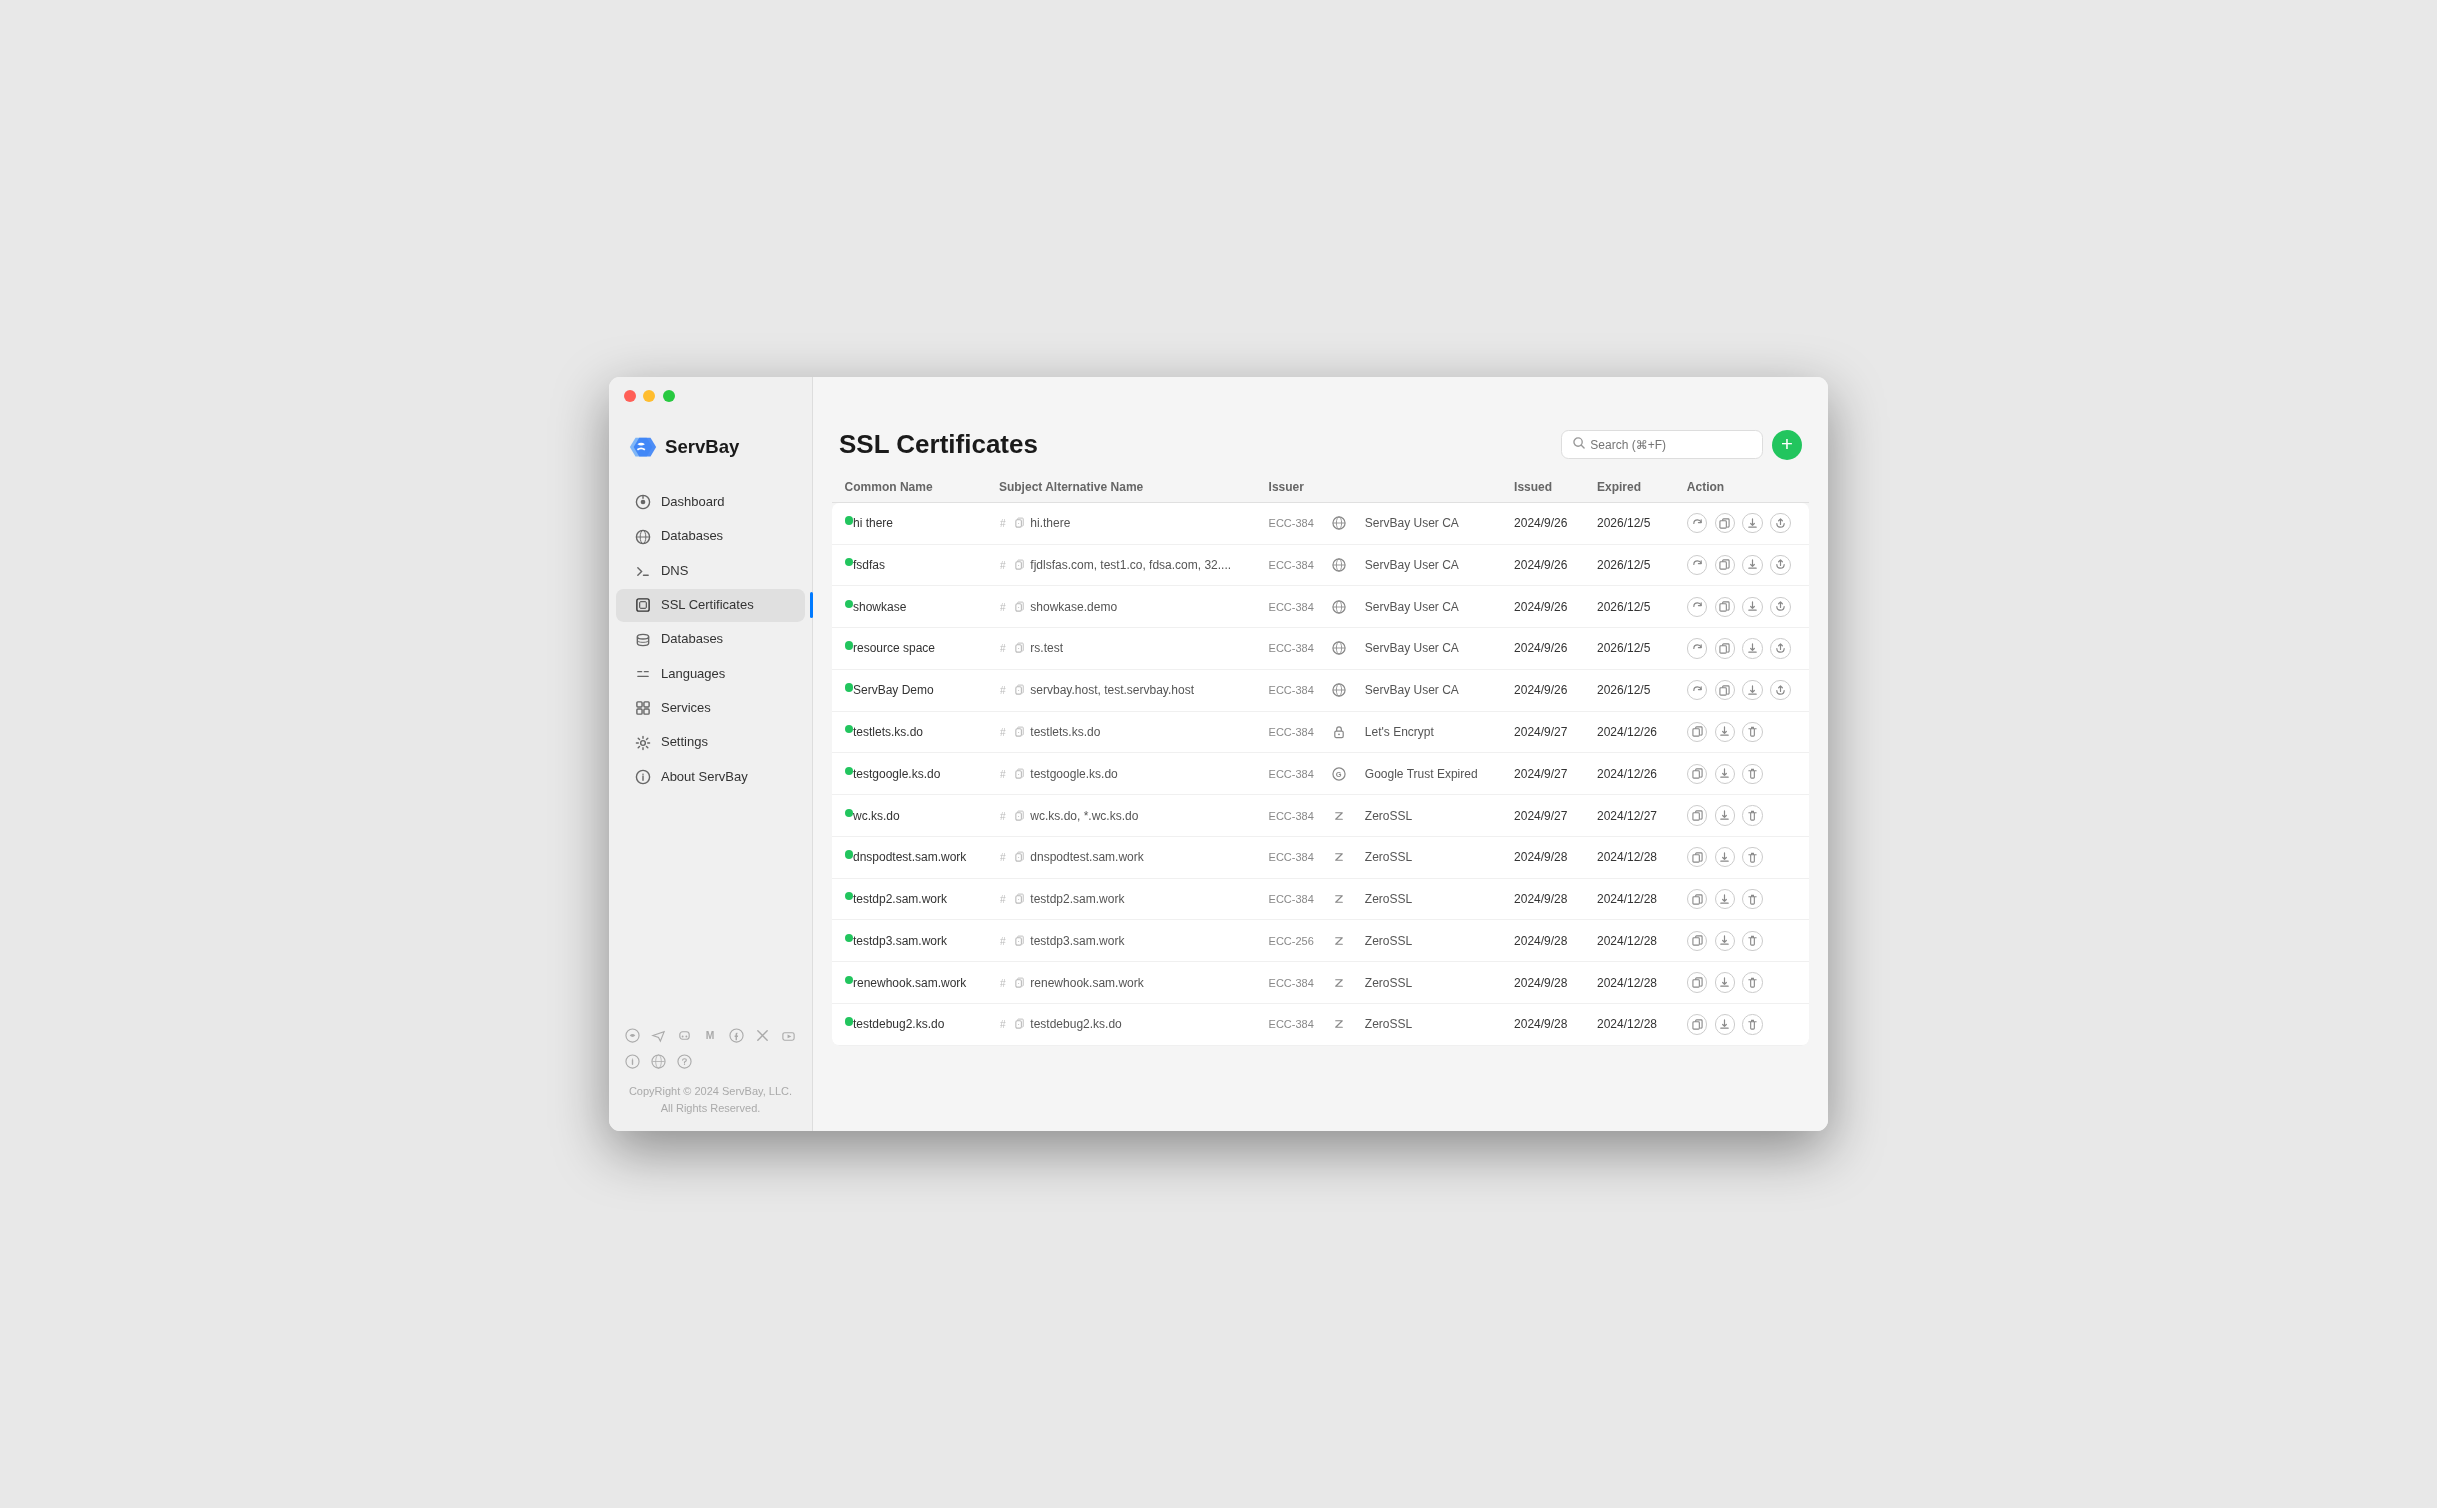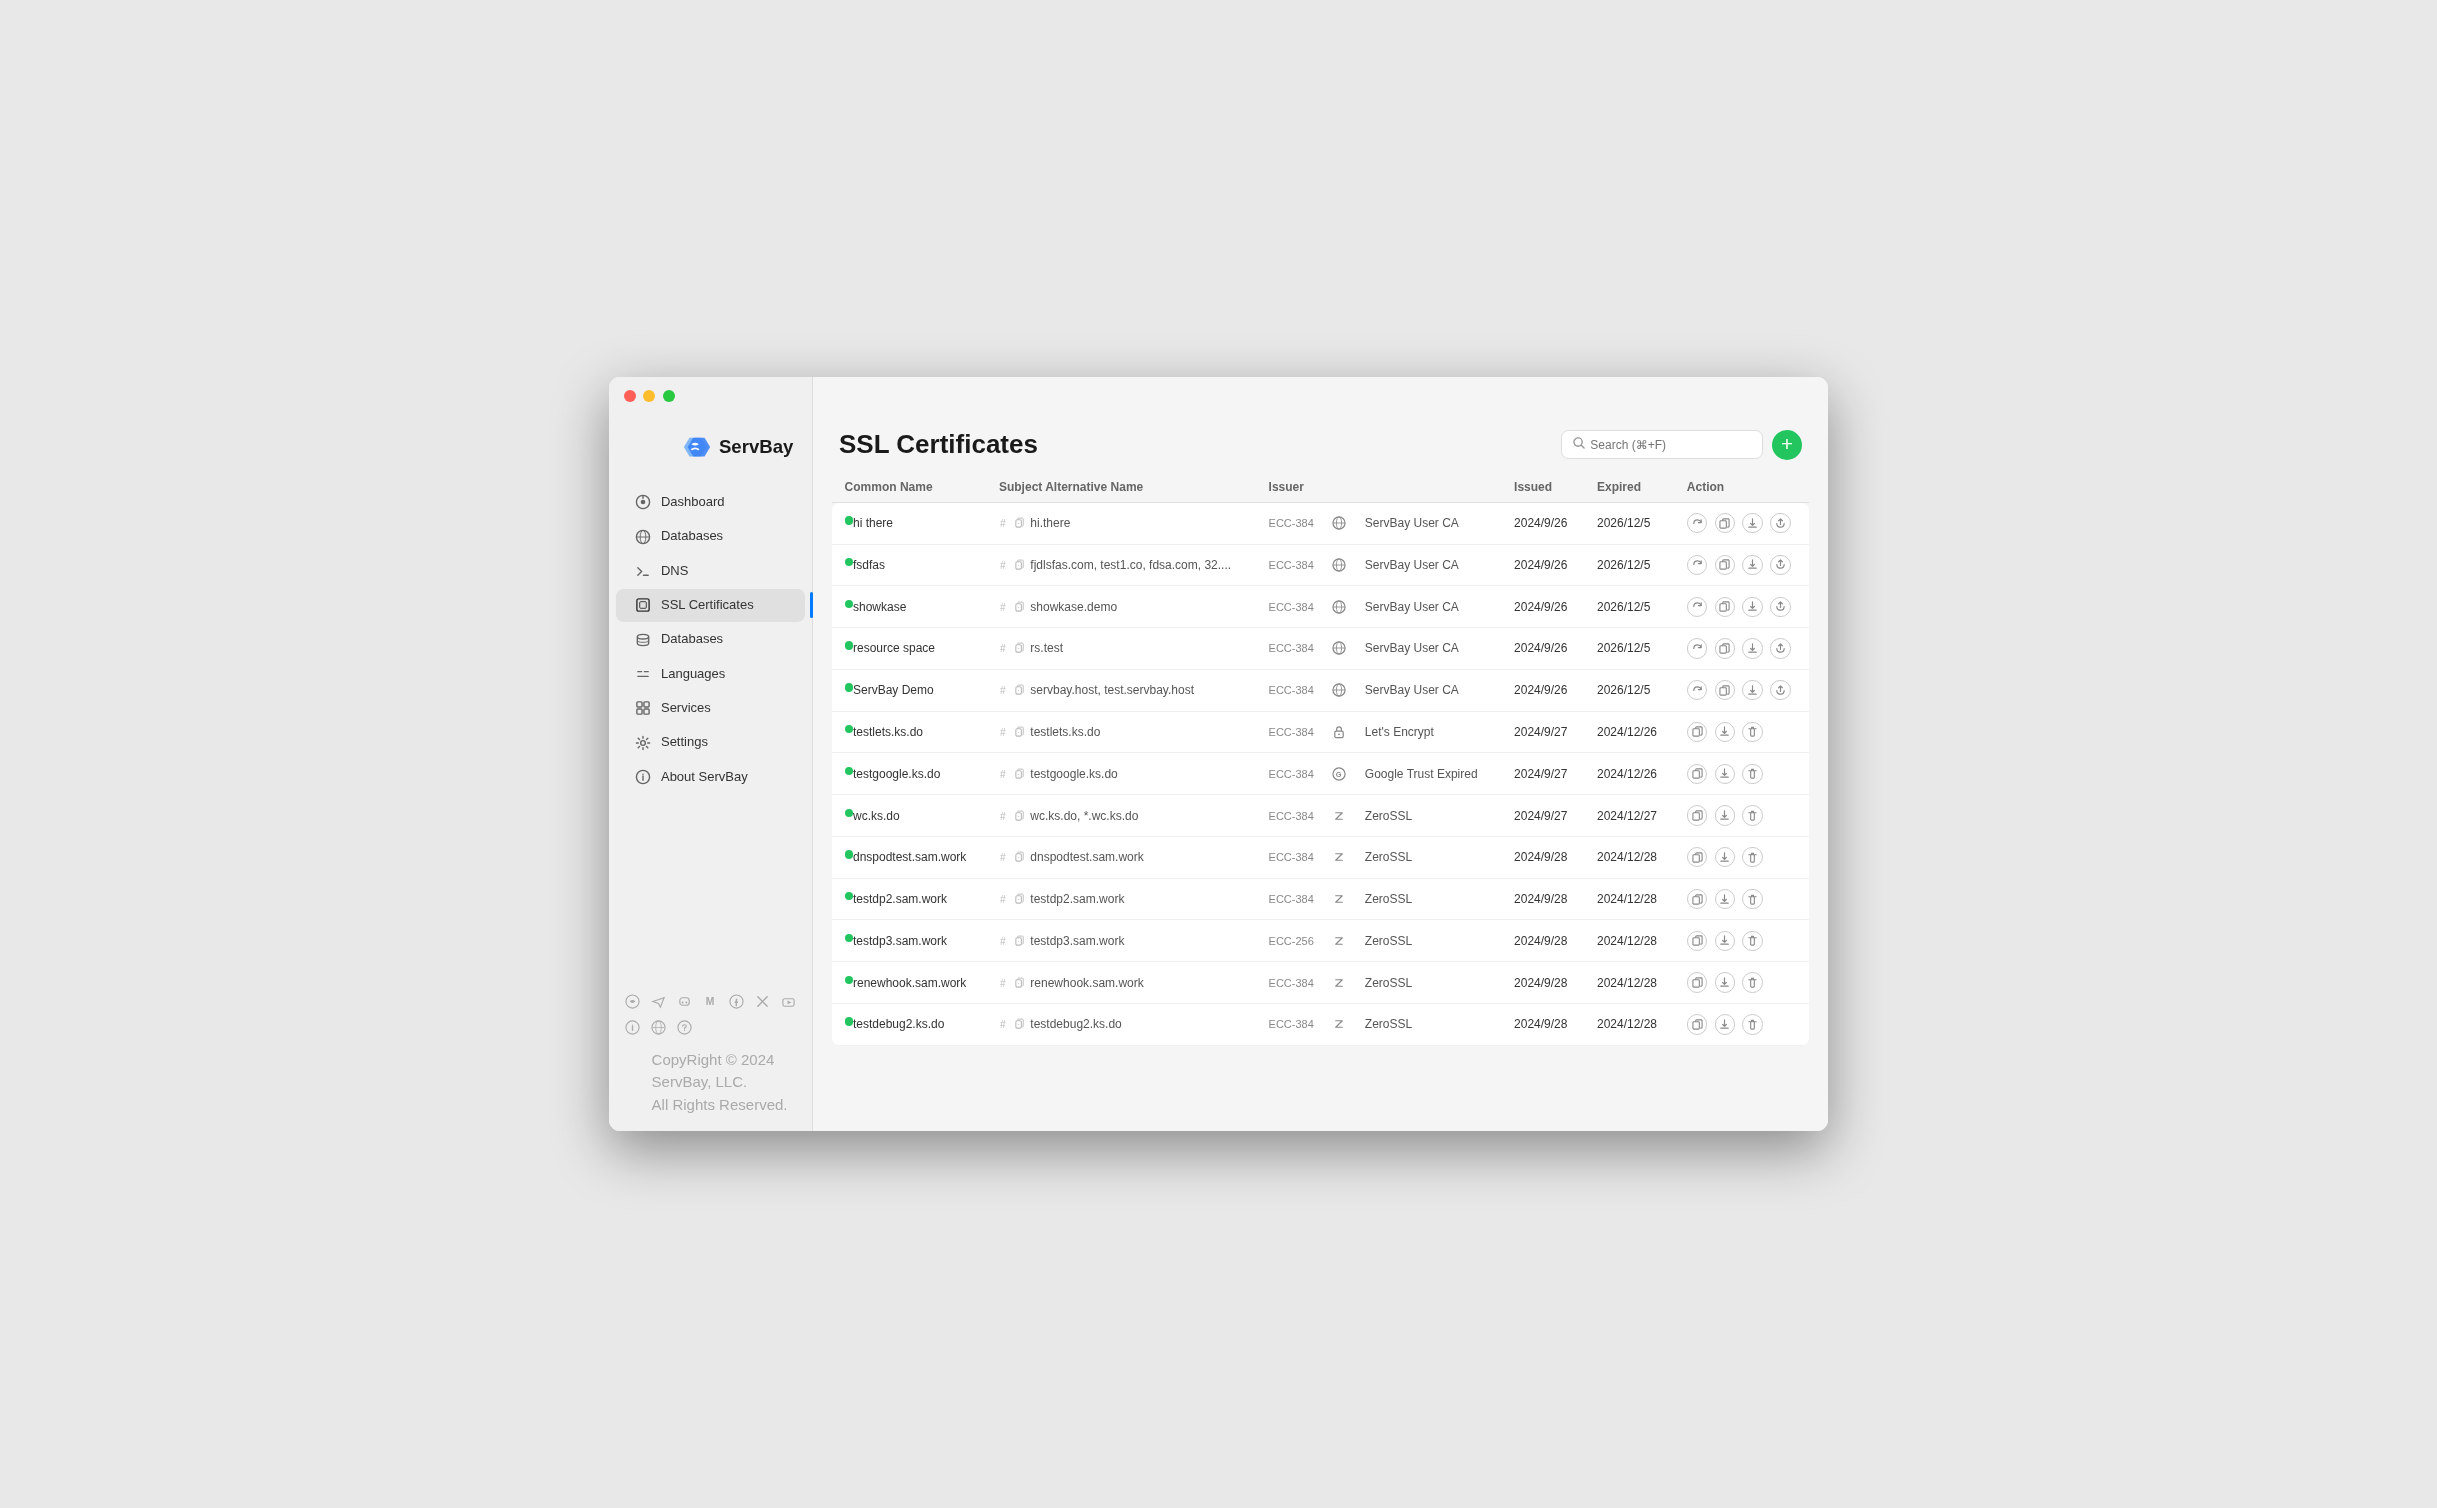--- a/index.html
+++ b/index.html
@@ -49,21 +49,20 @@
       display: flex;
       flex-direction: column;
       padding-top: 46px;
       border-right: 0.9px solid #ddd;
     }
     .sidebar-logo {
       display: flex;
       align-items: center;
       gap: 7.4px;
       padding: 9.3px 18.6px 18.6px;
-      justify-content: flex-end;
     }
     .logo-icon {
       width: 30px; height: 30px;
     }
     .logo-text {
       font-size: 18.6px;
       font-weight: 700;
       color: #1a1a1a;
     }
     .sidebar-nav {
@@ -111,25 +110,24 @@
     }
     .social-icon {
       width: 20.4px; height: 20.4px;
       display: flex; align-items: center; justify-content: center;
       color: #888;
       font-size: 12px;
       cursor: pointer;
     }
     .copyright {
       padding: 3.7px 18.6px 15px;
-      font-size: 15px;
+      font-size: 11px;
       color: #aaa;
-      text-align: left;
+      text-align: center;
       line-height: 1.5;
-      margin-left: 24px;
     }
 
     
     .main {
       flex: 1;
       display: flex;
       flex-direction: column;
       background: #f5f5f5;
       padding-top: 37px;
       overflow: hidden;

